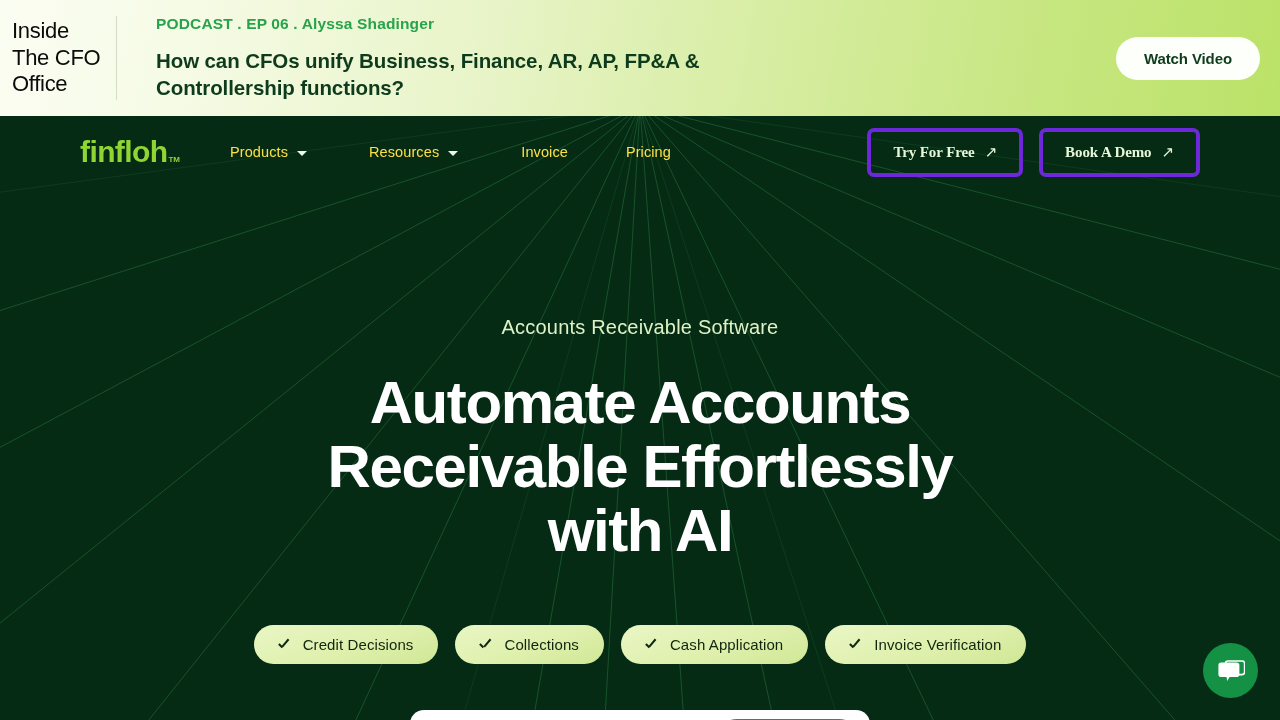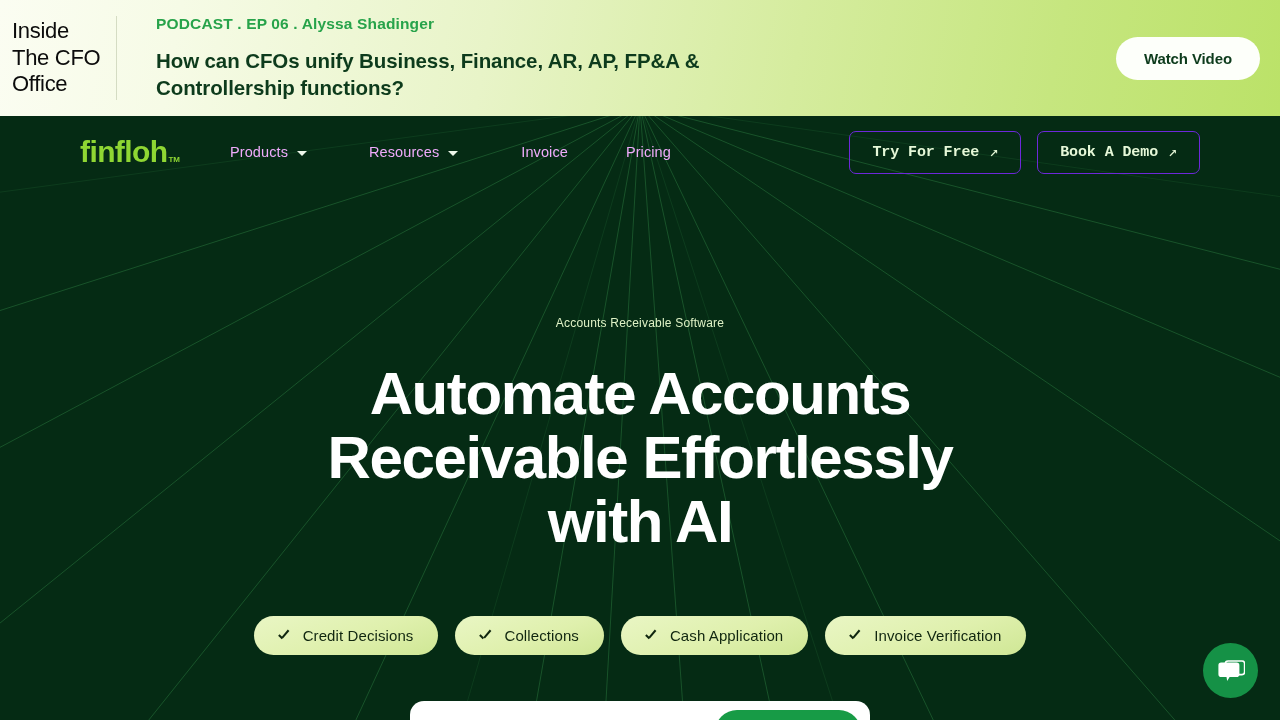--- a/index.html
+++ b/index.html
@@ -117,21 +117,21 @@
   }
   .nav-links {
     display: flex;
     align-items: center;
     flex: 1 1 auto;
   }
   .nav-item {
     display: flex;
     align-items: center;
     gap: 9px;
-    color: #f0abfc;
+    color: #fde047;
     font-size: 14.5px;
     font-weight: 400;
     cursor: pointer;
     letter-spacing: 0.1px;
   }
   .nav-item.products { margin-left: 10px; }
   .nav-item.resources { margin-left: 62px; }
   .nav-item.company { margin-left: 63px; }
   .nav-item.pricing { margin-left: 58px; }
   .chev {
@@ -145,49 +145,49 @@
   .nav-actions {
     display: flex;
     align-items: center;
     gap: 16px;
     flex: 0 0 auto;
   }
   .nav-btn {
     display: flex;
     align-items: center;
     gap: 10px;
-    border: 1px solid #6d28d9;
+    border: 4px solid #6d28d9;
     border-radius: 7px;
     background: transparent;
     color: #e6f8d8;
     font-size: 15px;
     font-weight: 700;
     padding: 12px 22px;
     cursor: pointer;
-    font-family: Liberation Mono, monospace;
+    font-family: Liberation Serif, serif;
     letter-spacing: -0.1px;
   }
   .arrow-ne {
     display: inline-block;
     font-size: 15px;
     line-height: 1;
     color: #e6f8d8;
     font-weight: 400;
   }
 
   
   .hero {
     position: relative;
     z-index: 4;
     text-align: center;
     padding-top: 128px;
   }
   .hero-eyebrow {
     color: #dff2c6;
-    font-size: 12px;
+    font-size: 20px;
     font-weight: 400;
     letter-spacing: 0.2px;
     text-align: center;
   }
   .hero-title {
     margin-top: 32px;
     color: #ffffff;
     font-size: 60px;
     font-weight: 700;
     line-height: 1.07;

